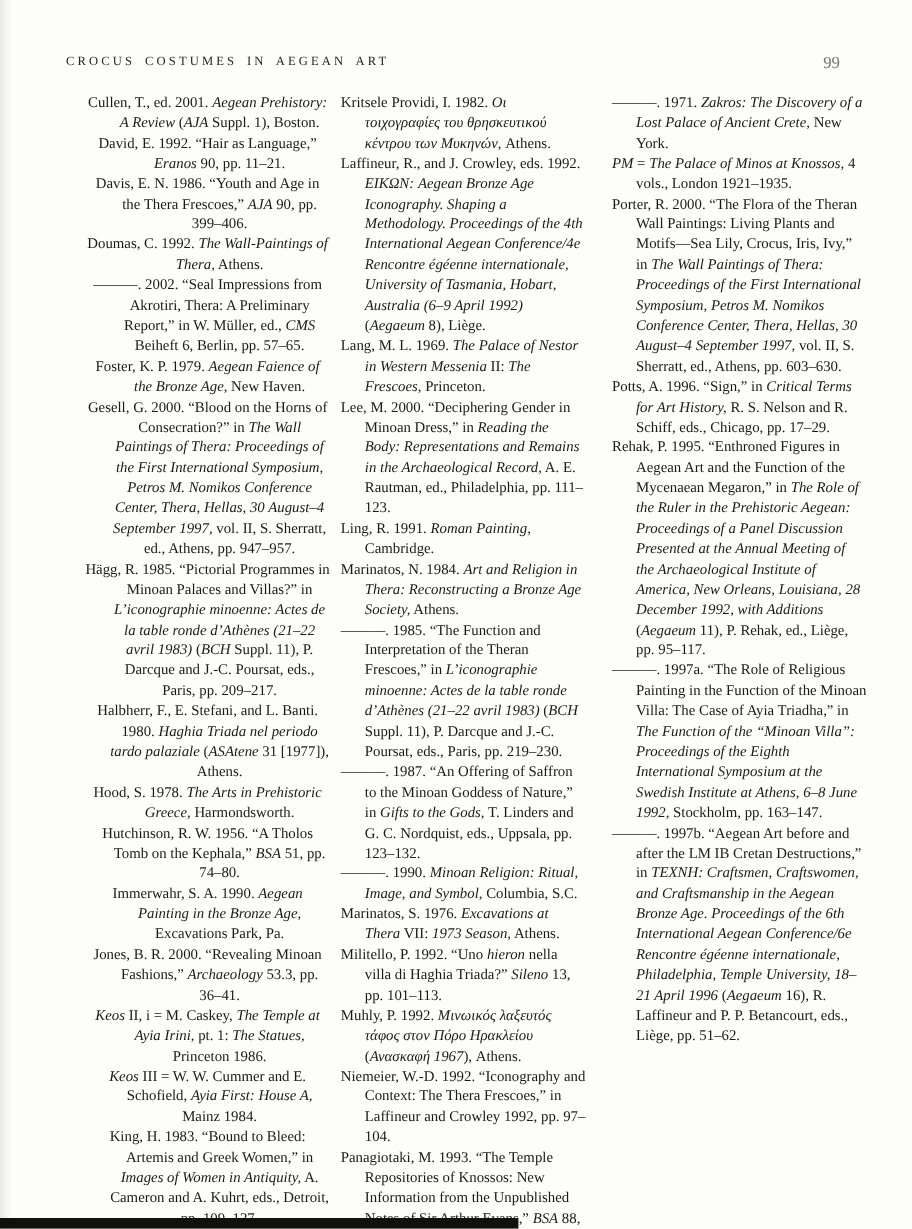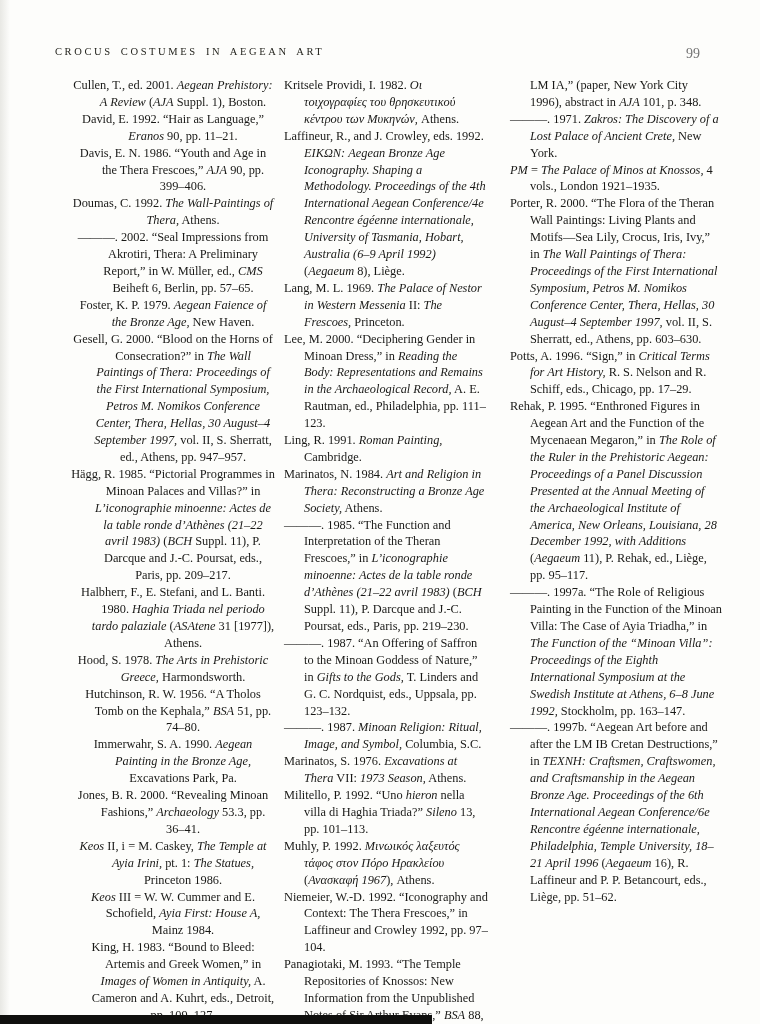--- a/index.html
+++ b/index.html
@@ -83,29 +83,28 @@
     </div>
   <div class="bib-column c2">
       <div class="entry"><span>Kritsele Providi, I. 1982. </span><span class="it">Οι τοιχογραφίες του θρησκευτικού κέντρου των Μυκηνών,</span><span> Athens.</span></div>
       <div class="entry"><span>Laffineur, R., and J. Crowley, eds. 1992. </span><span class="it">ΕΙΚΩΝ: Aegean Bronze Age Iconography. Shaping a Methodology. Proceedings of the 4th International Aegean Conference/4e Rencontre égéenne internationale, University of Tasmania, Hobart, Australia (6–9 April 1992)</span><span> (</span><span class="it">Aegaeum</span><span> 8), Liège.</span></div>
       <div class="entry"><span>Lang, M. L. 1969. </span><span class="it">The Palace of Nestor in Western Messenia</span><span> II: </span><span class="it">The Frescoes,</span><span> Princeton.</span></div>
       <div class="entry"><span>Lee, M. 2000. “Deciphering Gender in Minoan Dress,” in </span><span class="it">Reading the Body: Representations and Remains in the Archaeological Record,</span><span> A. E. Rautman, ed., Philadelphia, pp. 111–123.</span></div>
       <div class="entry"><span>Ling, R. 1991. </span><span class="it">Roman Painting,</span><span> Cambridge.</span></div>
       <div class="entry"><span>Marinatos, N. 1984. </span><span class="it">Art and Religion in Thera: Reconstructing a Bronze Age Society,</span><span> Athens.</span></div>
       <div class="entry"><span>———. 1985. “The Function and Interpretation of the Theran Frescoes,” in </span><span class="it">L’iconographie minoenne: Actes de la table ronde d’Athènes (21–22 avril 1983)</span><span> (</span><span class="it">BCH</span><span> Suppl. 11), P. Darcque and J.-C. Poursat, eds., Paris, pp. 219–230.</span></div>
       <div class="entry"><span>———. 1987. “An Offering of Saffron to the Minoan Goddess of Nature,” in </span><span class="it">Gifts to the Gods,</span><span> T. Linders and G. C. Nordquist, eds., Uppsala, pp. 123–132.</span></div>
-      <div class="entry"><span>———. 1987. </span><span class="it">Minoan Religion: Ritual, Image, and Symbol,</span><span> Columbia, S.C.</span></div>
+      <div class="entry"><span>———. 1990. </span><span class="it">Minoan Religion: Ritual, Image, and Symbol,</span><span> Columbia, S.C.</span></div>
       <div class="entry"><span>Marinatos, S. 1976. </span><span class="it">Excavations at Thera</span><span> VII: </span><span class="it">1973 Season,</span><span> Athens.</span></div>
       <div class="entry"><span>Militello, P. 1992. “Uno </span><span class="it">hieron</span><span> nella villa di Haghia Triada?” </span><span class="it">Sileno</span><span> 13, pp. 101–113.</span></div>
       <div class="entry"><span>Muhly, P. 1992. </span><span class="it">Μινωικός λαξευτός τάφος στον Πόρο Ηρακλείου</span><span> (</span><span class="it">Ανασκαφή 1967</span><span>), Athens.</span></div>
       <div class="entry"><span>Niemeier, W.-D. 1992. “Iconography and Context: The Thera Frescoes,” in Laffineur and Crowley 1992, pp. 97–104.</span></div>
       <div class="entry"><span>Panagiotaki, M. 1993. “The Temple Repositories of Knossos: New Information from the Unpublished Notes of Sir Arthur Evans,” </span><span class="it">BSA</span><span> 88, pp. 50–91.</span></div>
     </div>
   <div class="bib-column c3">
-      <div class="entry cont"><span>LM IA,” (paper, New York City 1996), abstract in </span><span class="it">AJA</span><span> 101, p. 348.</span></div>
       <div class="entry"><span>———. 1971. </span><span class="it">Zakros: The Discovery of a Lost Palace of Ancient Crete,</span><span> New York.</span></div>
       <div class="entry"><span class="it">PM</span><span> = </span><span class="it">The Palace of Minos at Knossos,</span><span> 4 vols., London 1921–1935.</span></div>
       <div class="entry"><span>Porter, R. 2000. “The Flora of the Theran Wall Paintings: Living Plants and Motifs—Sea Lily, Crocus, Iris, Ivy,” in </span><span class="it">The Wall Paintings of Thera: Proceedings of the First International Symposium, Petros M. Nomikos Conference Center, Thera, Hellas, 30 August–4 September 1997,</span><span> vol. II, S. Sherratt, ed., Athens, pp. 603–630.</span></div>
       <div class="entry"><span>Potts, A. 1996. “Sign,” in </span><span class="it">Critical Terms for Art History,</span><span> R. S. Nelson and R. Schiff, eds., Chicago, pp. 17–29.</span></div>
       <div class="entry"><span>Rehak, P. 1995. “Enthroned Figures in Aegean Art and the Function of the Mycenaean Megaron,” in </span><span class="it">The Role of the Ruler in the Prehistoric Aegean: Proceedings of a Panel Discussion Presented at the Annual Meeting of the Archaeological Institute of America, New Orleans, Louisiana, 28 December 1992, with Additions</span><span> (</span><span class="it">Aegaeum</span><span> 11), P. Rehak, ed., Liège, pp. 95–117.</span></div>
       <div class="entry"><span>———. 1997a. “The Role of Religious Painting in the Function of the Minoan Villa: The Case of Ayia Triadha,” in </span><span class="it">The Function of the “Minoan Villa”: Proceedings of the Eighth International Symposium at the Swedish Institute at Athens, 6–8 June 1992,</span><span> Stockholm, pp. 163–147.</span></div>
       <div class="entry"><span>———. 1997b. “Aegean Art before and after the LM IB Cretan Destructions,” in </span><span class="it">TEXNH: Craftsmen, Craftswomen, and Craftsmanship in the Aegean Bronze Age. Proceedings of the 6th International Aegean Conference/6e Rencontre égéenne internationale, Philadelphia, Temple University, 18–21 April 1996</span><span> (</span><span class="it">Aegaeum</span><span> 16), R. Laffineur and P. P. Betancourt, eds., Liège, pp. 51–62.</span></div>
     </div>
 </div>
 

